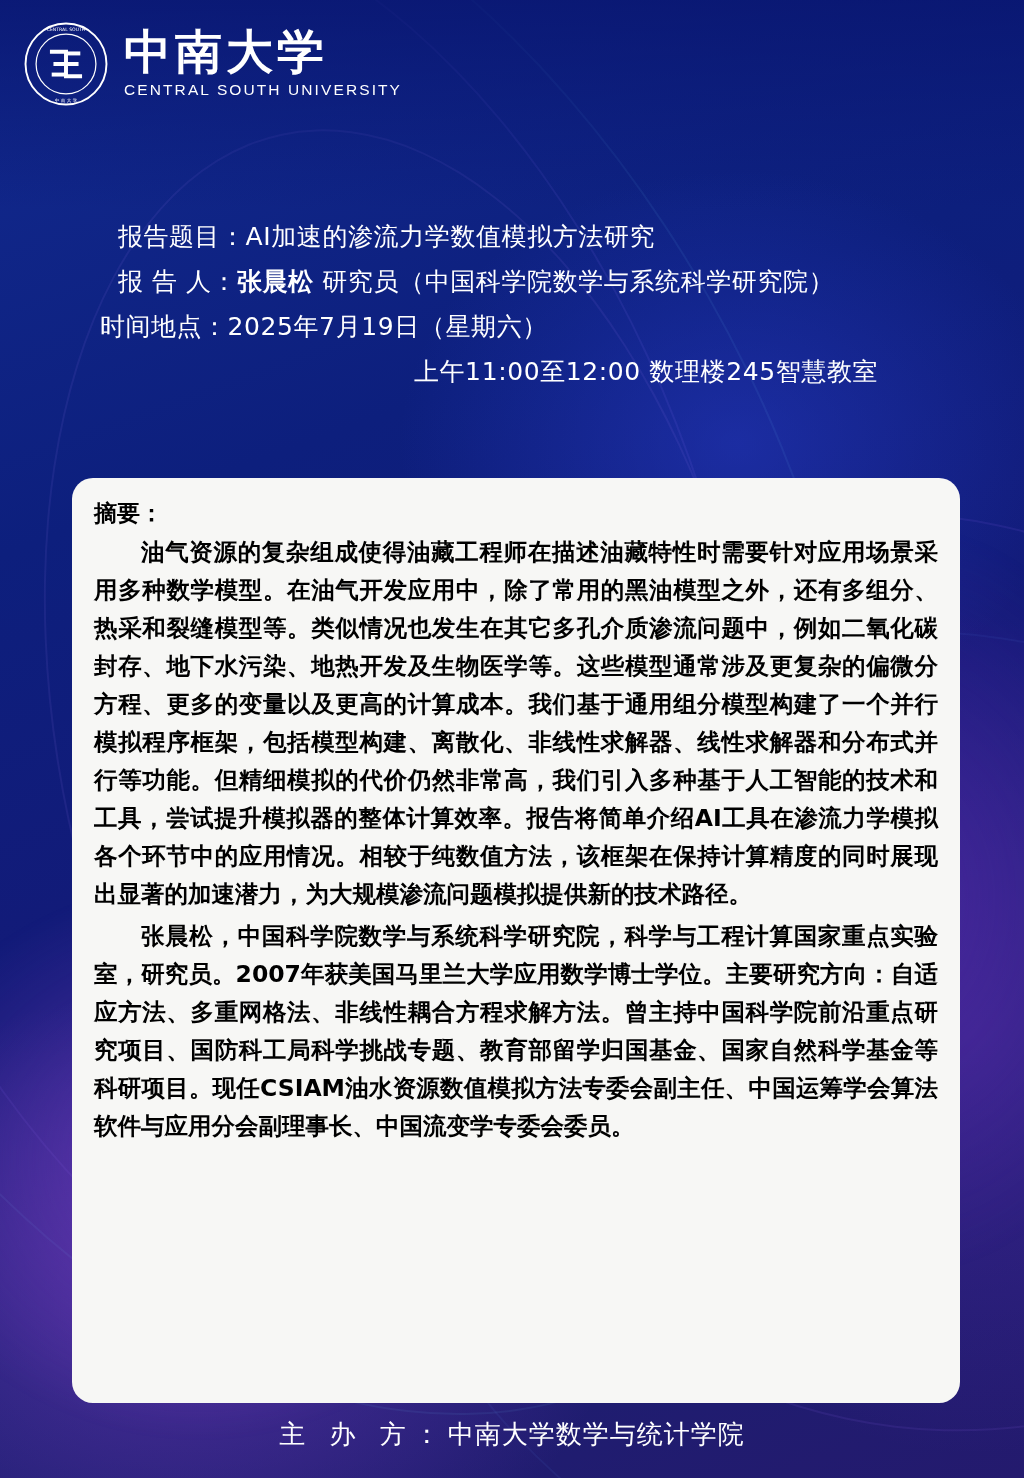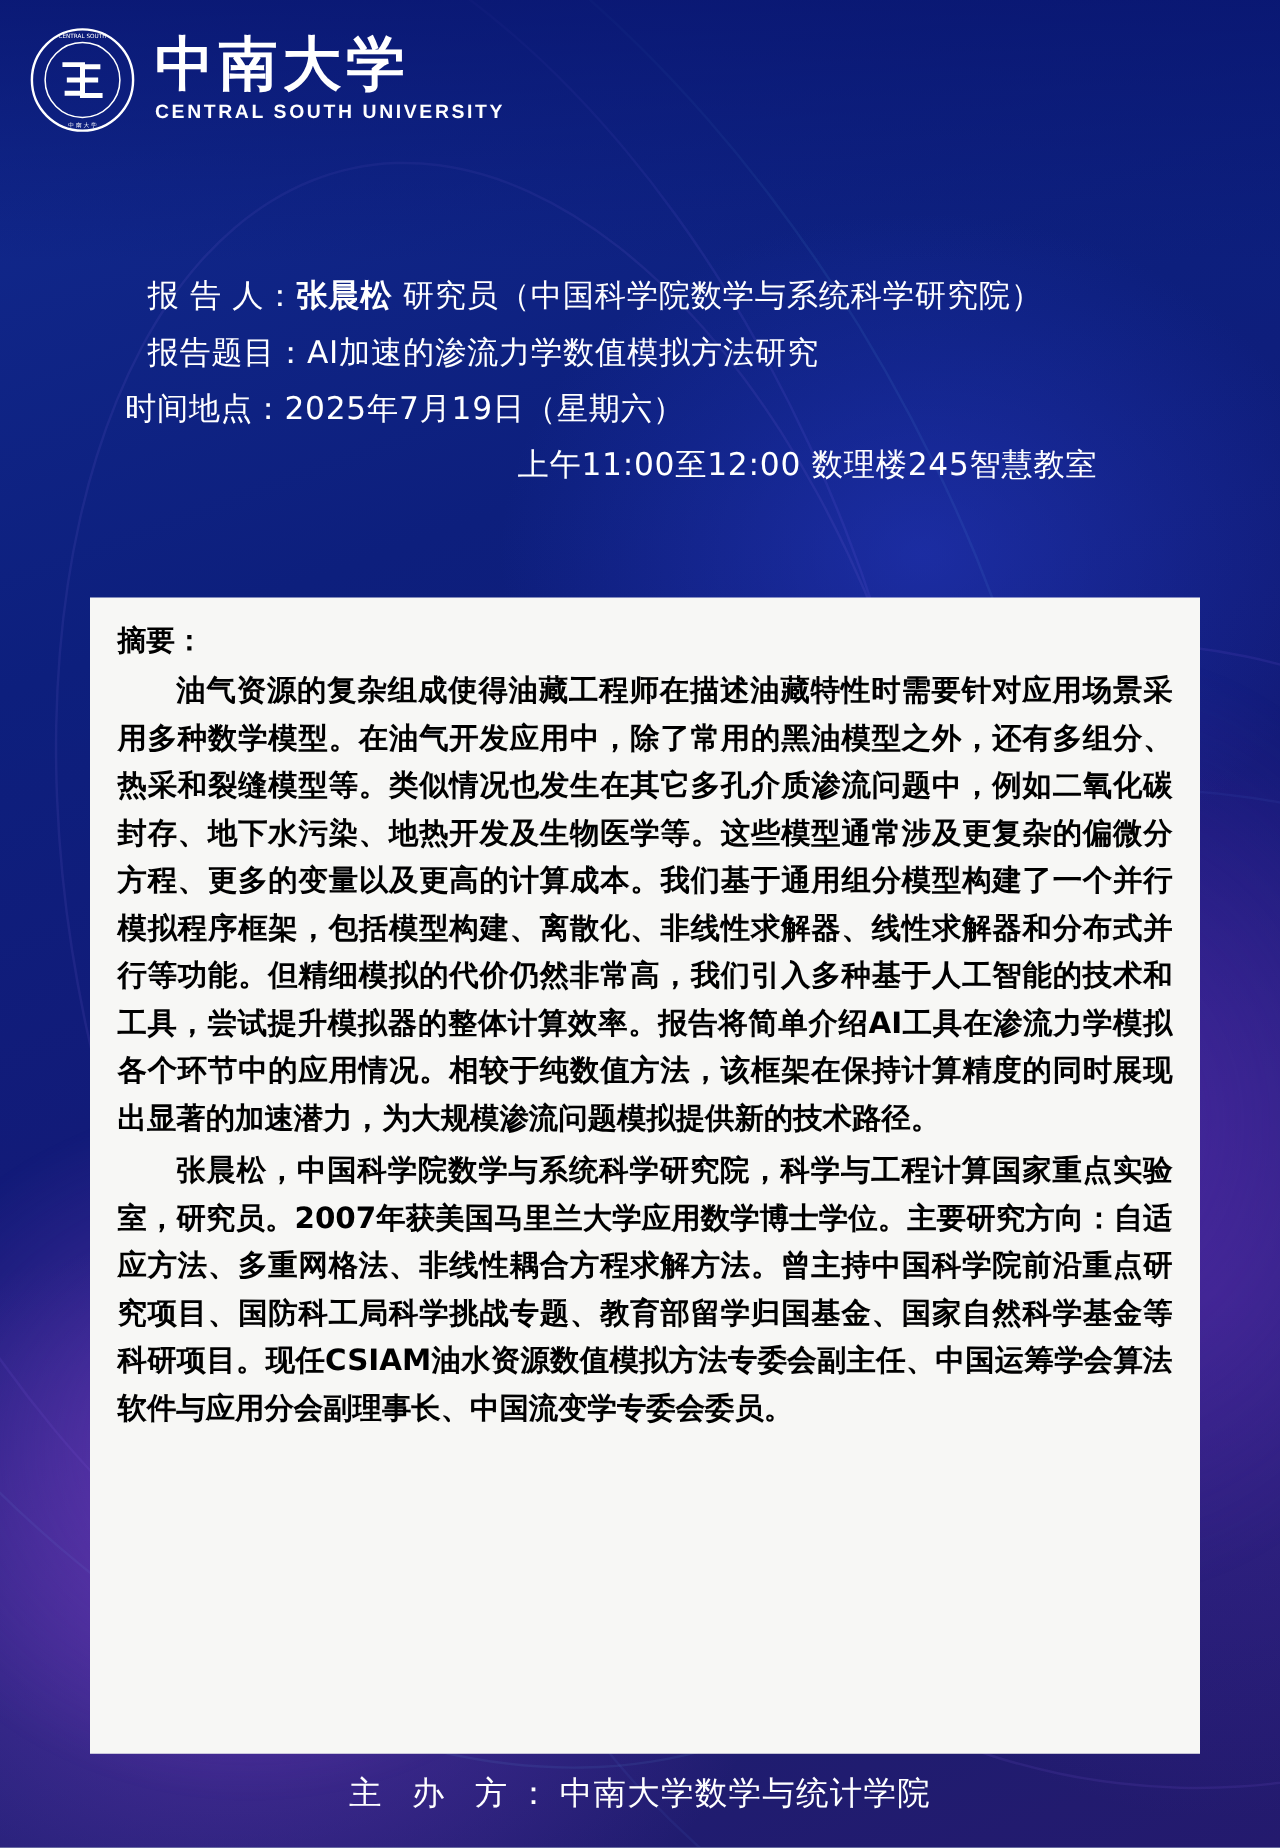--- a/index.html
+++ b/index.html
@@ -79,21 +79,21 @@
     color: #ffffff;
     font-size: 47px;
     font-weight: bold;
     letter-spacing: 4px;
     line-height: 1.05;
     font-family: "DejaVu Sans", "Liberation Sans", sans-serif;
   }
   .logo-en {
     color: #ffffff;
     font-size: 15.5px;
-    font-weight: bold;
+    font-weight: normal;
     letter-spacing: 2.1px;
     margin-top: 5px;
     font-family: "Liberation Sans", sans-serif;
   }
 
   
   .main-title {
     position: absolute;
     top: 118px;
     left: 0;
@@ -134,20 +134,21 @@
   .card {
     position: absolute;
     left: 72px;
     top: 478px;
     width: 888px;
     height: 925px;
     background: #f7f7f5;
     box-sizing: border-box;
     padding: 18px 22px 10px 22px;
     overflow: hidden;
+    border-radius: 21px;
   }
   .card-h {
     color: #000000;
     font-size: 23px;
     font-weight: bold;
     line-height: 1.5;
     font-family: "DejaVu Sans", "Liberation Sans", sans-serif;
     margin: 0 0 2px 0;
   }
   .card-p {
@@ -216,25 +217,25 @@
       </svg>
     </span>
     <span class="logo-text-block">
       <span class="logo-cn">中南大学</span>
       <span class="logo-en">CENTRAL SOUTH UNIVERSITY</span>
     </span>
   </div>
 
 
   <div class="info">
+    <div class="info-line l1">
+      <span class="lbl">报告题目：</span><span>AI加速的渗流力学数值模拟方法研究</span>
+    </div>
     <div class="info-line l2">
       <span class="lbl">报 告 人：</span><span class="strong">张晨松</span><span> 研究员（中国科学院数学与系统科学研究院）</span>
-    </div>
-    <div class="info-line l1">
-      <span class="lbl">报告题目：</span><span>AI加速的渗流力学数值模拟方法研究</span>
     </div>
     <div class="info-line l3">
       <span class="lbl">时间地点：</span><span>2025年7月19日（星期六）</span>
     </div>
     <div class="info-line l4">
       <span>上午11:00至12:00  数理楼245智慧教室</span>
     </div>
   </div>
 
   <div class="card">

